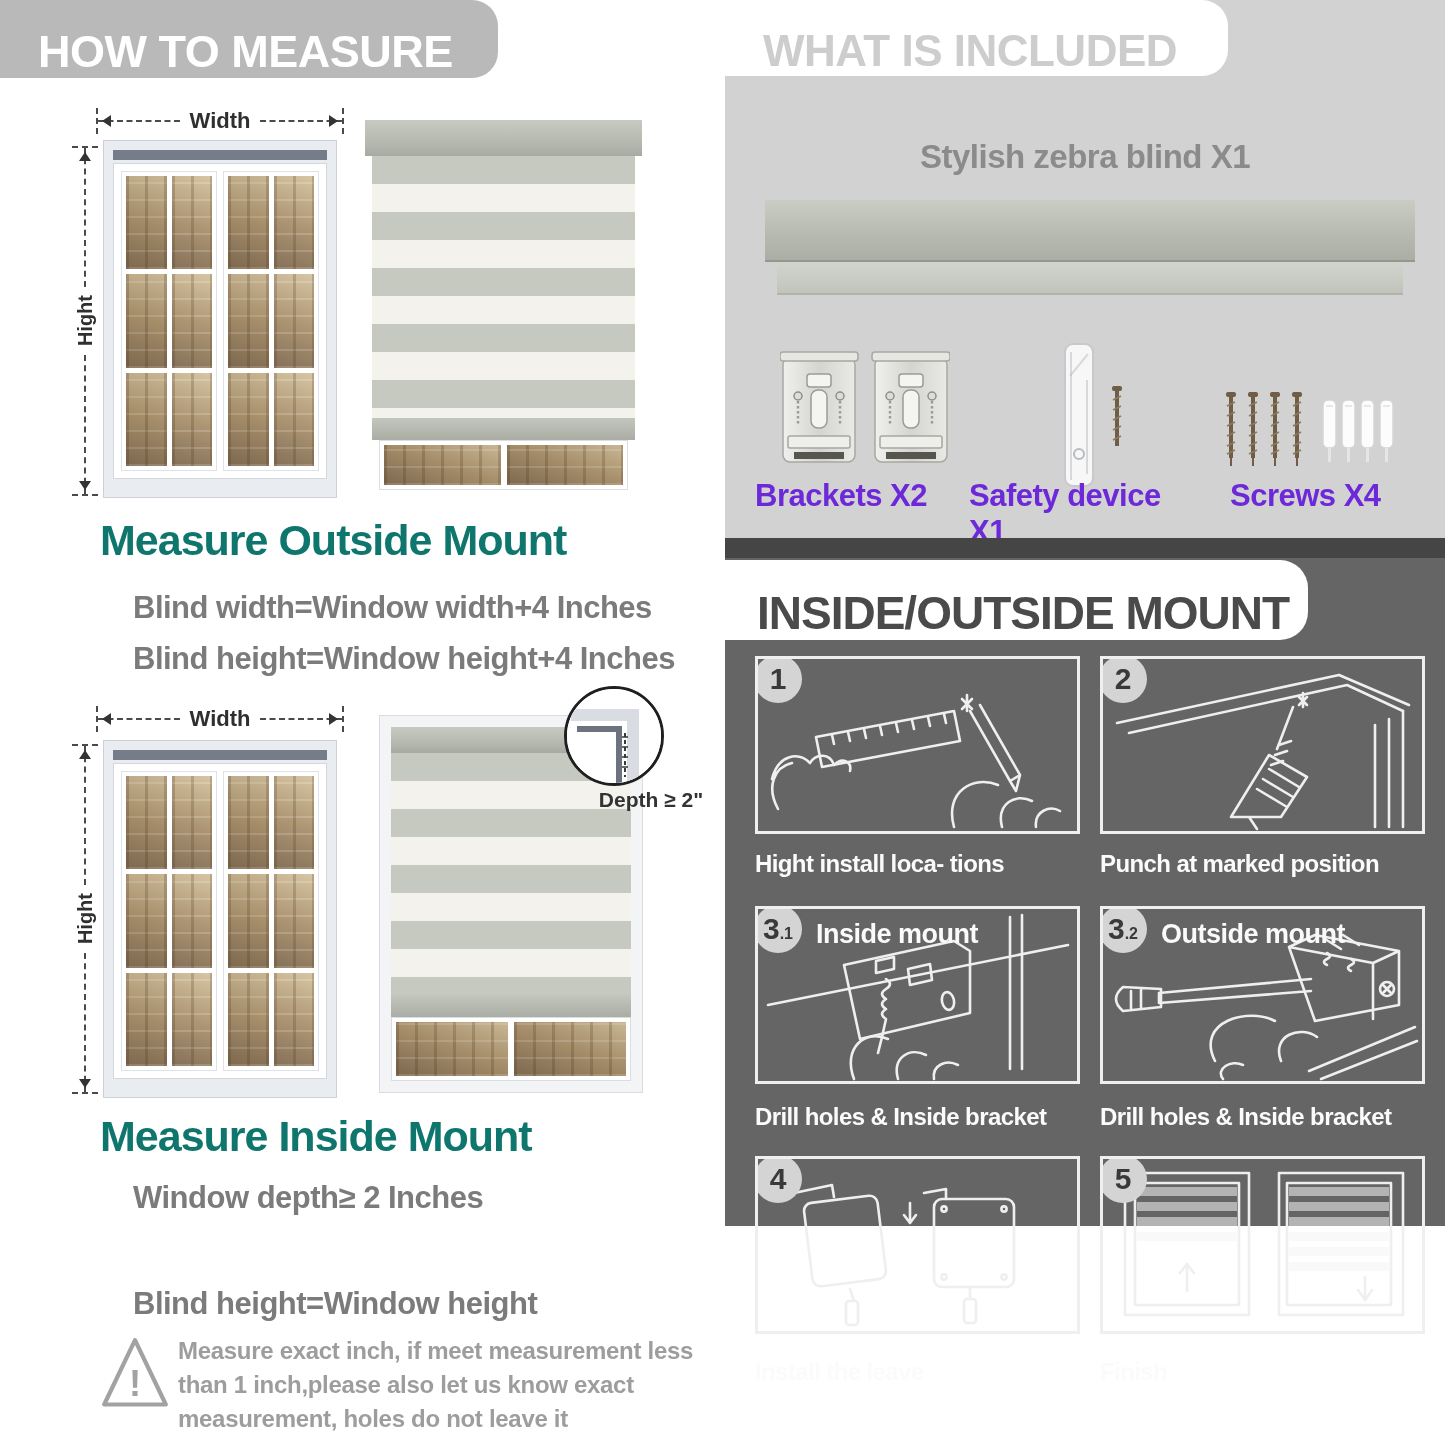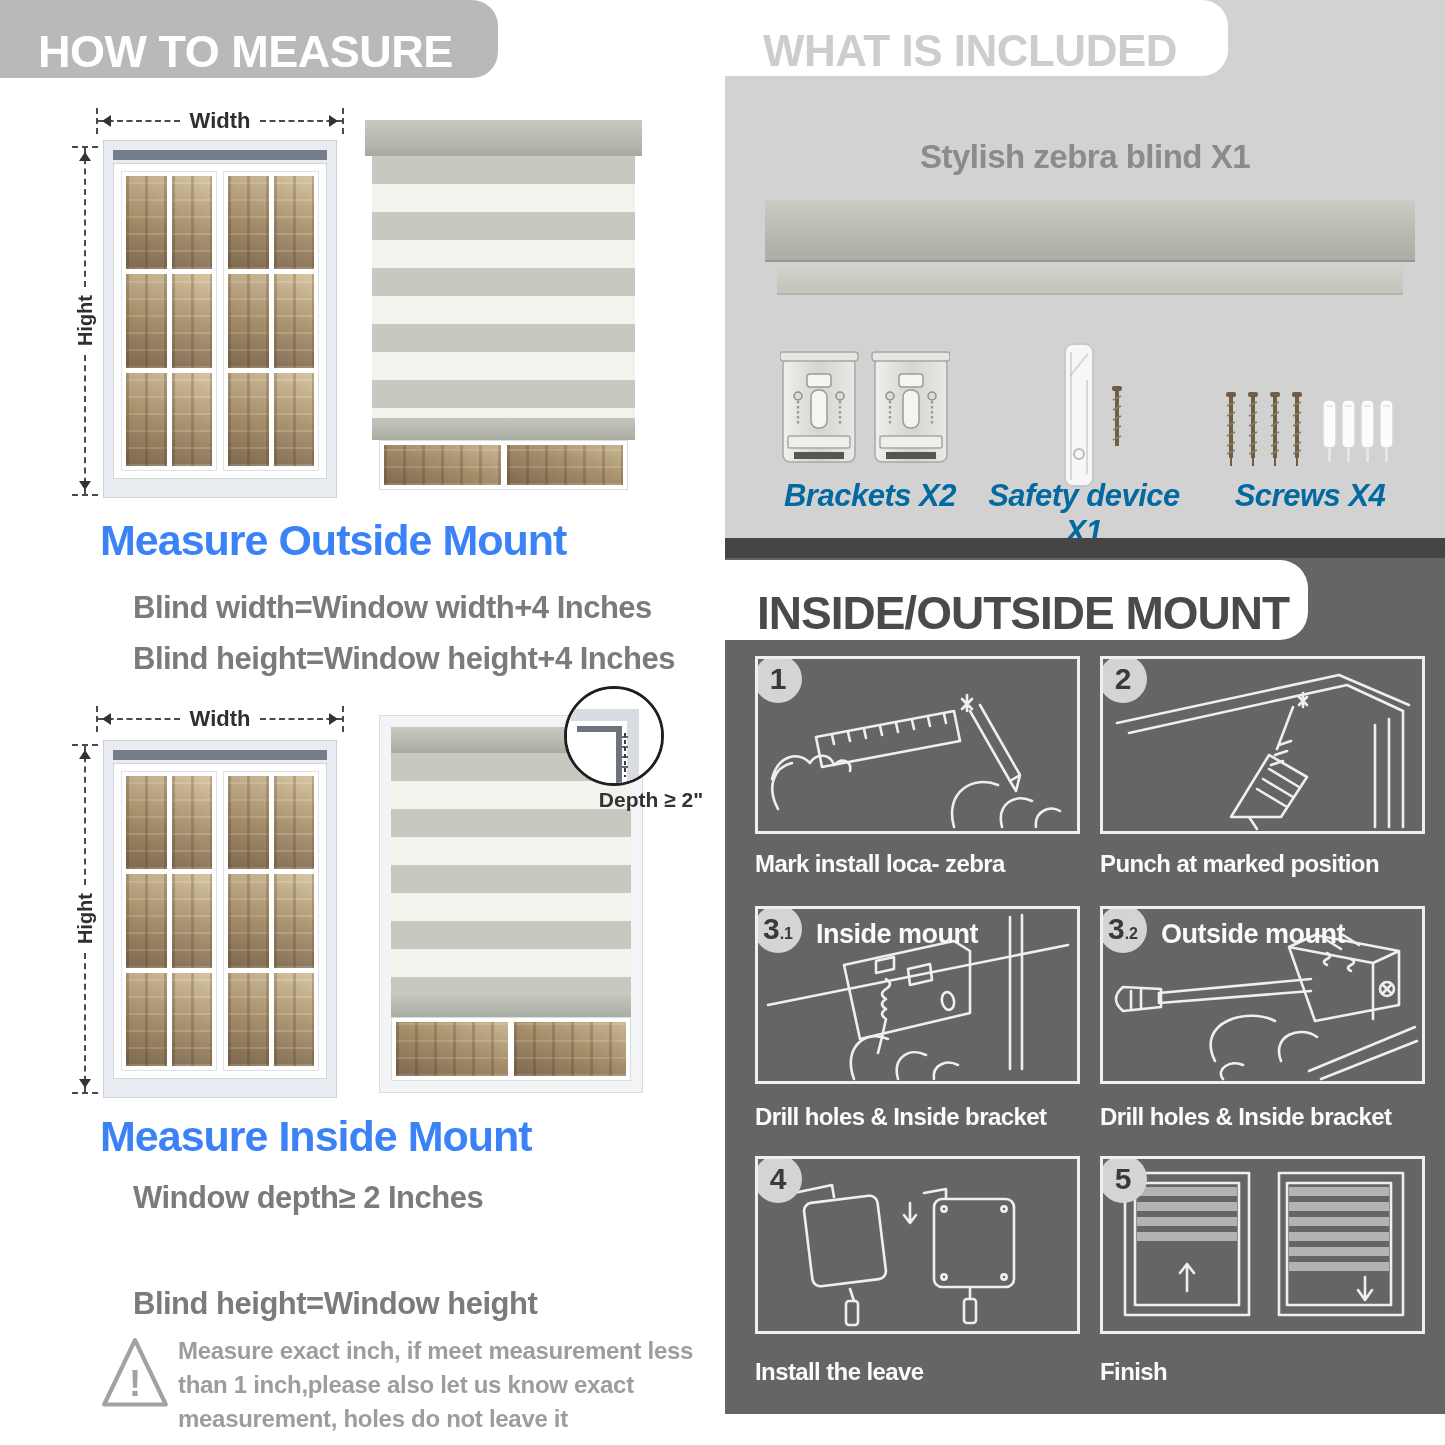--- a/index.html
+++ b/index.html
@@ -7,23 +7,23 @@
   .abs{position:absolute;}
   
   .pill{position:absolute;display:flex;align-items:flex-end;font-weight:bold;letter-spacing:-0.5px;}
   .pill-how{left:0;top:10;width:498px;height:78px;background:#b9b9b9;border-radius:0 26px 26px 0;color:#ffffff;font-size:45px;padding-left:38px;box-sizing:border-box;}
   .pill-included{left:0;top:12;width:503px;height:76px;background:#ffffff;border-radius:0 26px 26px 0;color:#cdcdcd;font-size:44px;padding-left:38px;box-sizing:border-box;}
   .pill-mount{left:0;top:2px;width:583px;height:80px;background:#ffffff;border-radius:0 28px 28px 0;color:#4a4a4a;font-size:46px;letter-spacing:-1px;padding-left:32px;box-sizing:border-box;}
   
   .left-col{position:absolute;left:0;top:0;width:725px;height:1445px;background:#ffffff;}
   .right-top{position:absolute;left:725px;top:0;width:720px;height:538px;background:#d2d2d2;}
   .divider{position:absolute;left:725px;top:538px;width:720px;height:20px;background:#454545;}
-  .right-bottom{position:absolute;left:725px;top:558px;width:720px;height:856px;background:#656565;}
-  
-  .h-left{position:absolute;left:100px;color:#3b82f6;font-weight:bold;font-size:43px;letter-spacing:-1px;white-space:nowrap;}
+  .right-bottom{position:absolute;left:725px;top:558px;width:720px;height:668px;background:#656565;}
+  
+  .h-left{position:absolute;left:100px;color:#0f766e;font-weight:bold;font-size:43px;letter-spacing:-1px;white-space:nowrap;}
   .b-left{position:absolute;left:100px;color:#7b7b7b;font-weight:bold;font-size:31px;letter-spacing:-0.5px;white-space:nowrap;margin-left:33px;}
   .warn-txt{position:absolute;left:178px;top:1334px;color:#9d9d9d;font-weight:bold;font-size:24px;line-height:34px;letter-spacing:-0.3px;white-space:nowrap;}
   .warn-tri{position:absolute;left:100px;top:1330px;width:70px;height:86px;}
   
   .w-arrow{position:absolute;display:flex;align-items:center;height:26px;}
   .w-tick{width:0;height:26px;border-left:2px dashed #4a4a4a;}
   .w-line{flex:1;height:0;border-top:2px dashed #4a4a4a;position:relative;}
   .w-line.l::before{content:"";position:absolute;left:-2px;top:-7px;border:6px solid transparent;border-right:9px solid #333;}
   .w-line.r::after{content:"";position:absolute;right:-2px;top:-7px;border:6px solid transparent;border-left:9px solid #333;}
   .w-lbl{padding:0 10px;font-weight:bold;font-size:22px;color:#2f2f2f;}
@@ -49,21 +49,21 @@
   .shade{background:repeating-linear-gradient(180deg,#c6c9c0 0 28px,#f4f2ec 28px 56px);}
   .rail{background:linear-gradient(180deg,#c2c6bd,#a9ada4);}
   .under{background:#ffffff;display:flex;gap:6px;padding:4px;box-sizing:border-box;border:1px solid #dadde2;}
   .under .pane{flex:1;}
   .inset-circle{position:absolute;left:564px;top:686px;width:94px;height:94px;border:3px solid #1f1f1f;border-radius:50%;background:#ffffff;overflow:hidden;z-index:6;}
   .depth-lbl{position:absolute;left:556px;top:788px;width:190px;text-align:center;font-weight:bold;font-size:21px;color:#333;}
   
   .blind-title{position:absolute;left:0;top:138px;width:720px;text-align:center;font-weight:bold;font-size:33px;color:#8b8b8b;letter-spacing:-0.5px;}
   .cassette-main{position:absolute;left:40px;top:200px;width:650px;height:62px;background:linear-gradient(180deg,#c9cdc4 0%,#b6bab1 55%,#a9ada4 100%);box-shadow:inset 0 -2px 0 rgba(0,0,0,.12);}
   .cassette-lower{position:absolute;left:52px;top:262px;width:626px;height:33px;background:linear-gradient(180deg,#d2d5cd,#bfc3ba);box-shadow:inset 0 -2px 0 rgba(0,0,0,.08);}
-  .item-lbl{position:absolute;top:478px;font-weight:bold;font-size:31px;color:#0369a1;text-align:center;letter-spacing:-0.5px;font-style:italic;}
+  .item-lbl{position:absolute;top:478px;font-weight:bold;font-size:31px;color:#6d28d9;letter-spacing:-0.5px;}
   
   .panel{position:absolute;width:325px;height:178px;border:3px solid #efefef;box-sizing:border-box;overflow:hidden;}
   .badge{position:absolute;left:-4px;top:-4px;width:48px;height:48px;border-radius:50%;background:#d4d4d4;display:flex;align-items:center;justify-content:center;z-index:3;}
   .bnum{font-weight:bold;font-size:30px;color:#3a3a3a;}
   .bsub{font-weight:bold;font-size:16px;color:#3a3a3a;margin-top:10px;}
   .ptitle{position:absolute;left:58px;top:10px;color:#fafafa;font-weight:bold;font-size:27px;letter-spacing:-0.5px;z-index:3;white-space:nowrap;}
   .art{position:absolute;inset:0;width:100%;height:100%;}
   .caption{position:absolute;width:345px;color:#fbfbfb;font-weight:bold;font-size:24px;letter-spacing:-0.6px;white-space:nowrap;}
   .lineart{stroke:#efefef;stroke-width:2.6;fill:none;stroke-linecap:round;stroke-linejoin:round;}
 </style>
@@ -304,21 +304,21 @@
     <svg class="art" viewBox="0 0 319 172">
       <g class="lineart">
         <path d="M14 64 L236 16 M26 74 L244 26 M236 16 L306 46 M244 26 L300 52"></path>
         <path d="M300 52 L300 168 M286 60 L286 168 M272 66 L272 168"></path>
         <path d="M174 90 L190 48 M176 86 l12 -4 M172 96 l12 -4 M168 106 l12 -4"></path>
         <path d="M196 38 l8 8 M204 38 l-8 8 M200 34 l0 14"></path>
         <path d="M128 158 L166 96 L204 118 L178 158 Z M146 158 L154 170 M166 110 l30 18 M160 120 l30 18 M154 130 l30 18"></path>
       </g>
     </svg>
   </div>
-  <div class="caption" style="left:30px;top:292px;">Mark install loca- zebra</div>
+  <div class="caption" style="left:30px;top:292px;">Hight install loca- tions</div>
   <div class="caption" style="left:375px;top:292px;">Punch at  marked position</div>
 
   <div class="panel" style="left:30px;top:348px;">
     <div class="badge">
       <span class="bnum">3</span>
       <span class="bsub">.1</span>
     </div>
     <div class="ptitle">Inside mount</div>
     <svg class="art" viewBox="0 0 319 172">
       <g class="lineart">

